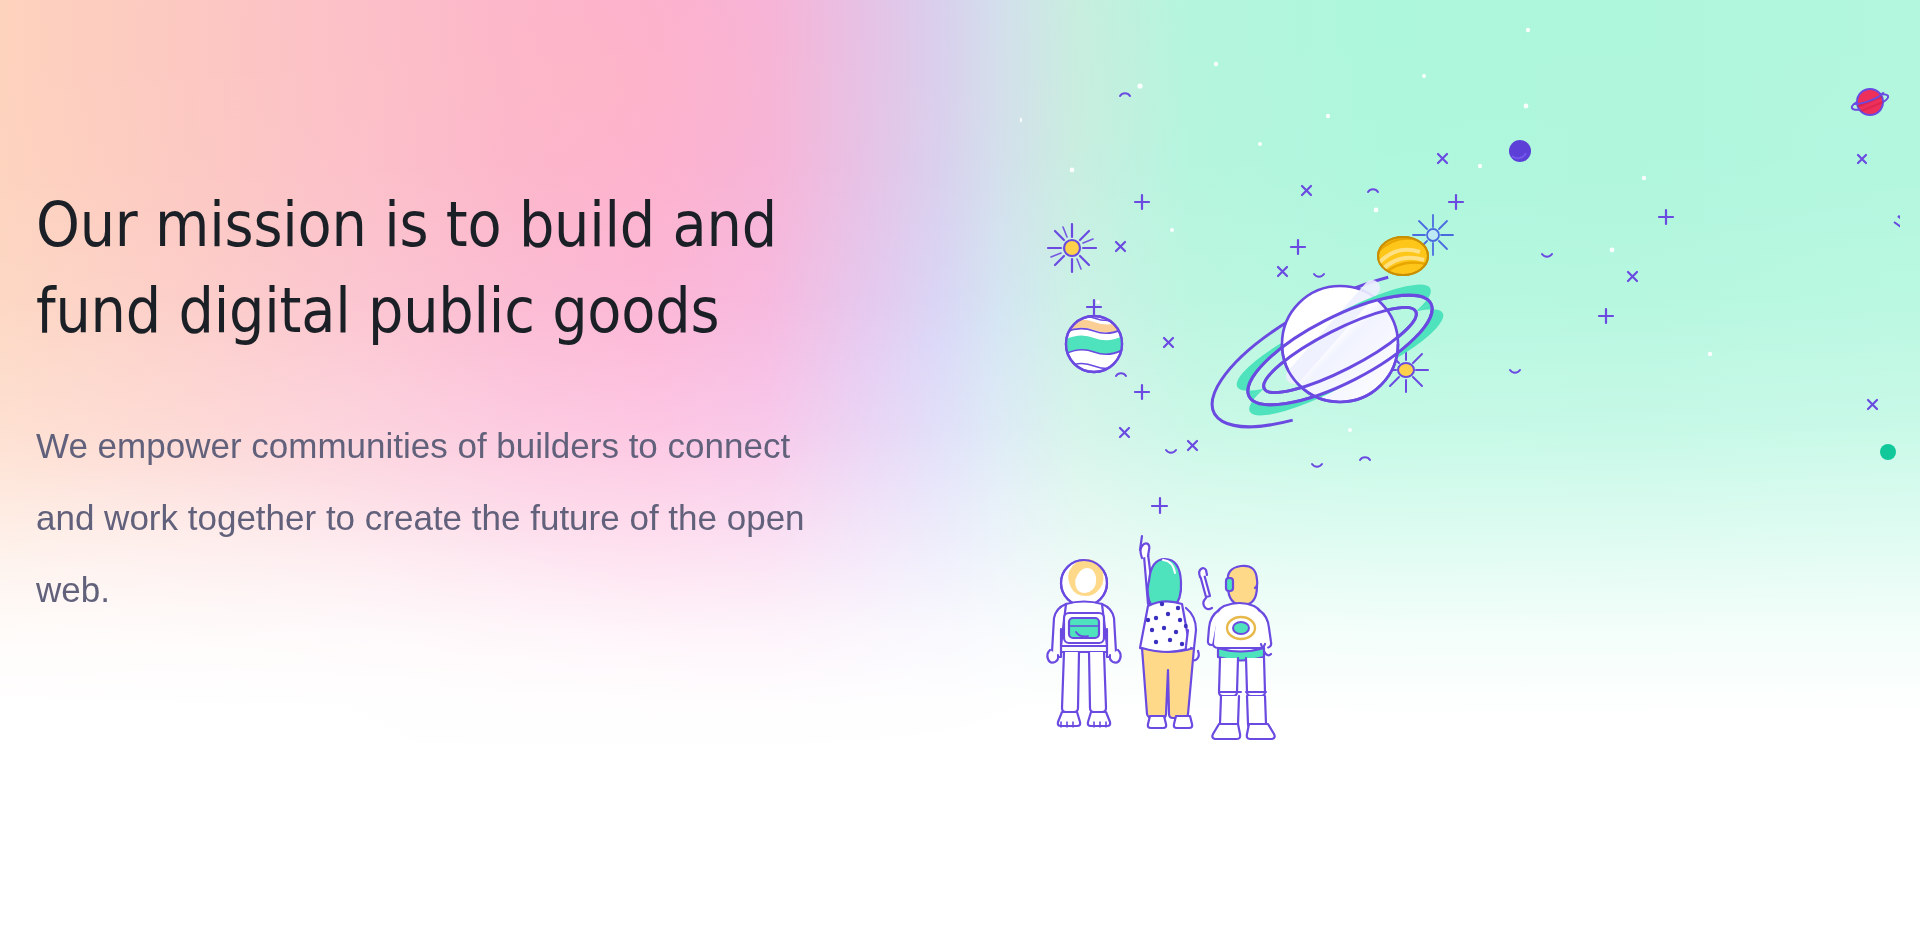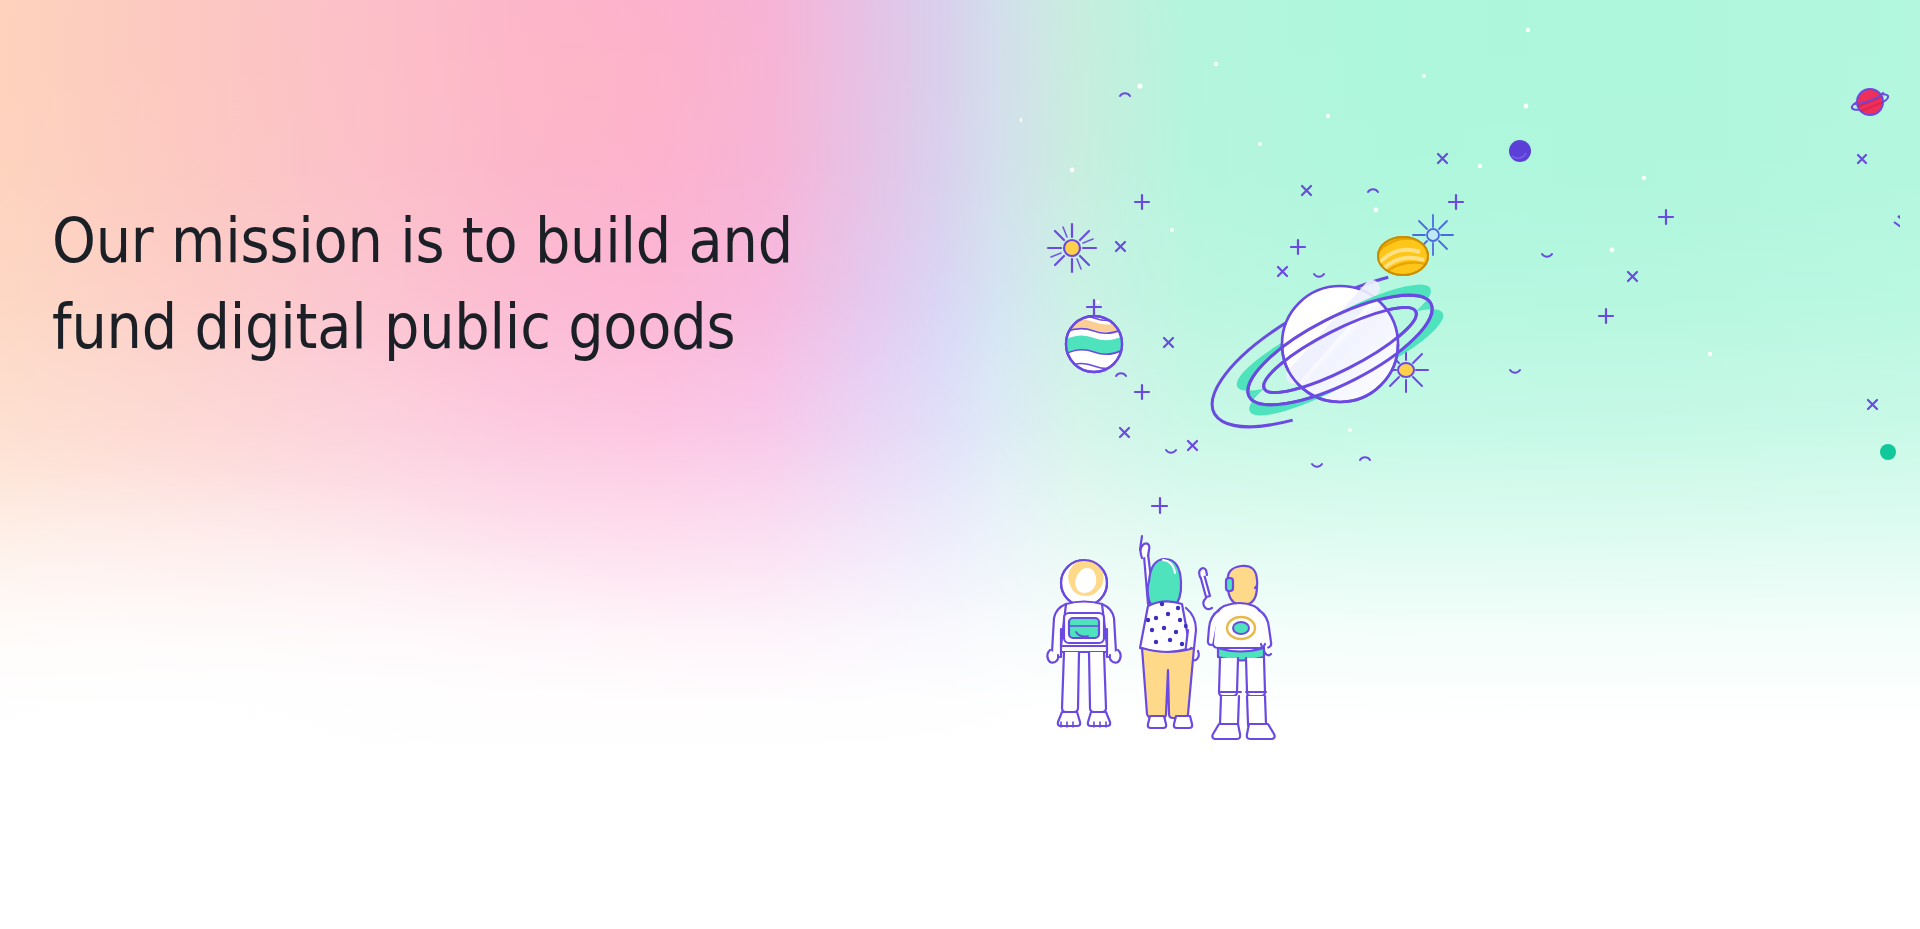--- a/index.html
+++ b/index.html
@@ -67,21 +67,21 @@
   }
 
   
   .copy {
     position: absolute;
     left: 36px;
     top: 182px;
     width: 820px;
   }
   .headline {
-    margin: 16px;
+    margin: 0;
     font-family: "DejaVu Sans Condensed", "Liberation Sans Narrow", "Liberation Sans", sans-serif;
     font-weight: 400;
     font-size: 62px;
     line-height: 86px;
     letter-spacing: -0.2px;
     color: #1b2026;
     width: 800px;
     white-space: pre-line;
   }
   .subcopy {
@@ -111,20 +111,21 @@
 <body>
 
 <div id="hero">
 
   <div class="bg-base"></div>
   <div class="bg-fade"></div>
   <div class="bg-left-soft"></div>
 
   <div class="copy">
     <h1 class="headline">Our mission is to build and fund digital public goods</h1>
+    <p class="subcopy">We empower communities of builders to connect and work together to create the future of the open web.</p>
   </div>
 
   <div class="illustration">
     <svg width="880" height="860" viewBox="0 0 880 860" xmlns="http://www.w3.org/2000/svg">
       <defs>
         <linearGradient id="planetShade" x1="0" y1="0" x2="1" y2="1">
           <stop offset="0%" stop-color="#ffffff"></stop>
           <stop offset="45%" stop-color="#ffffff"></stop>
           <stop offset="52%" stop-color="#f1f3ff"></stop>
           <stop offset="100%" stop-color="#ffffff"></stop>

